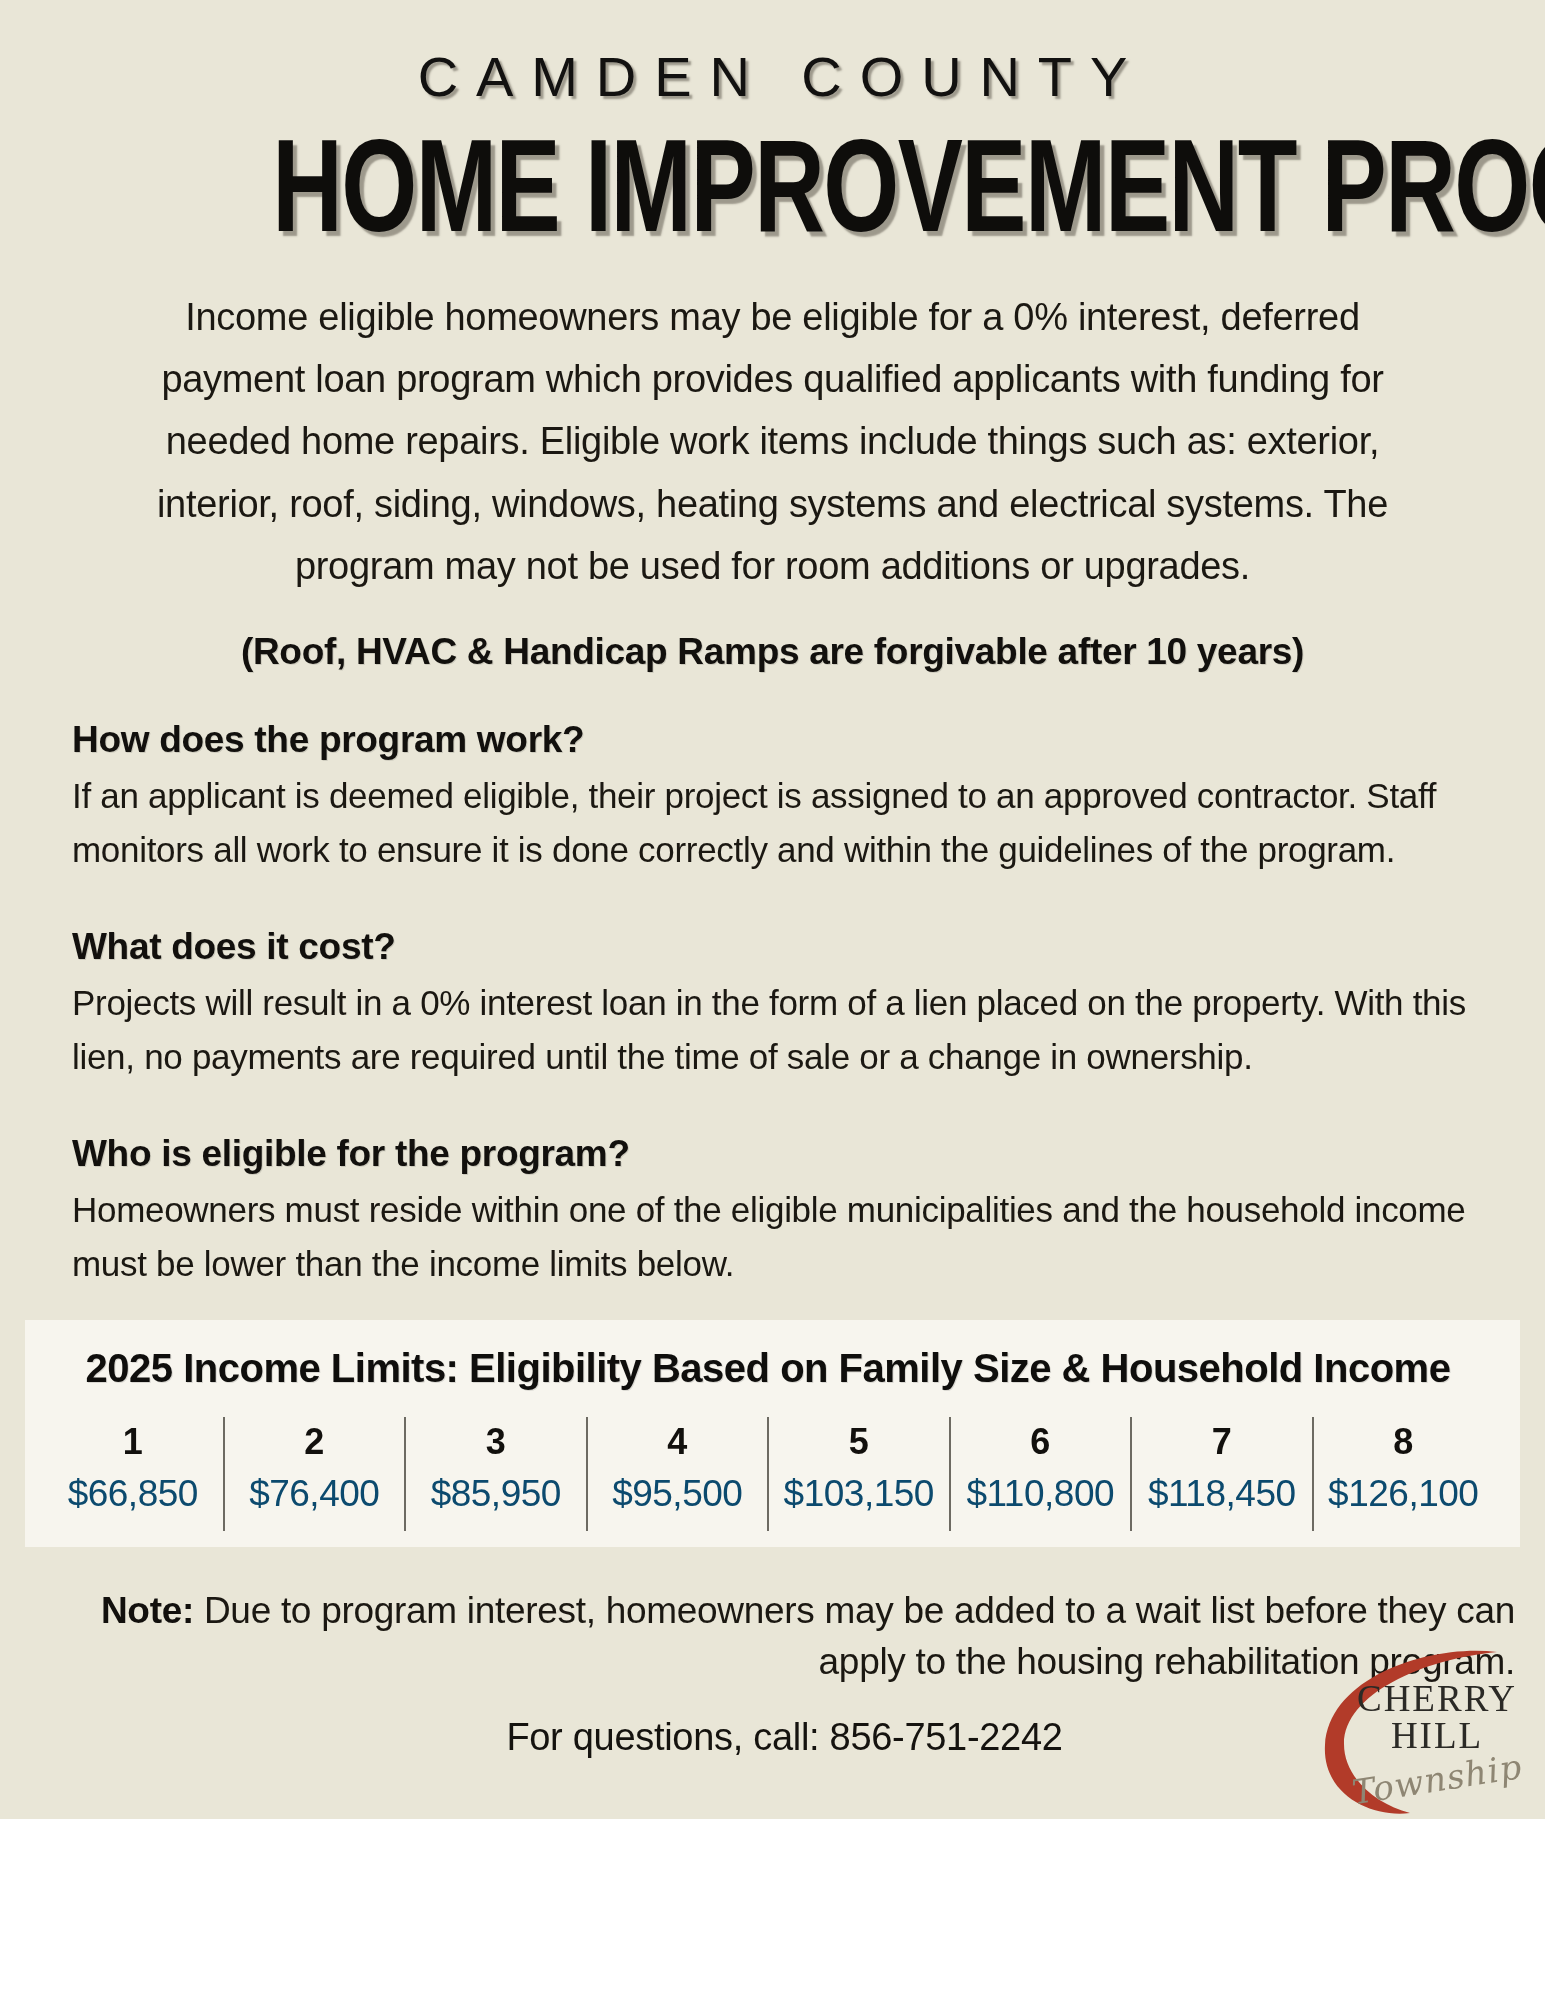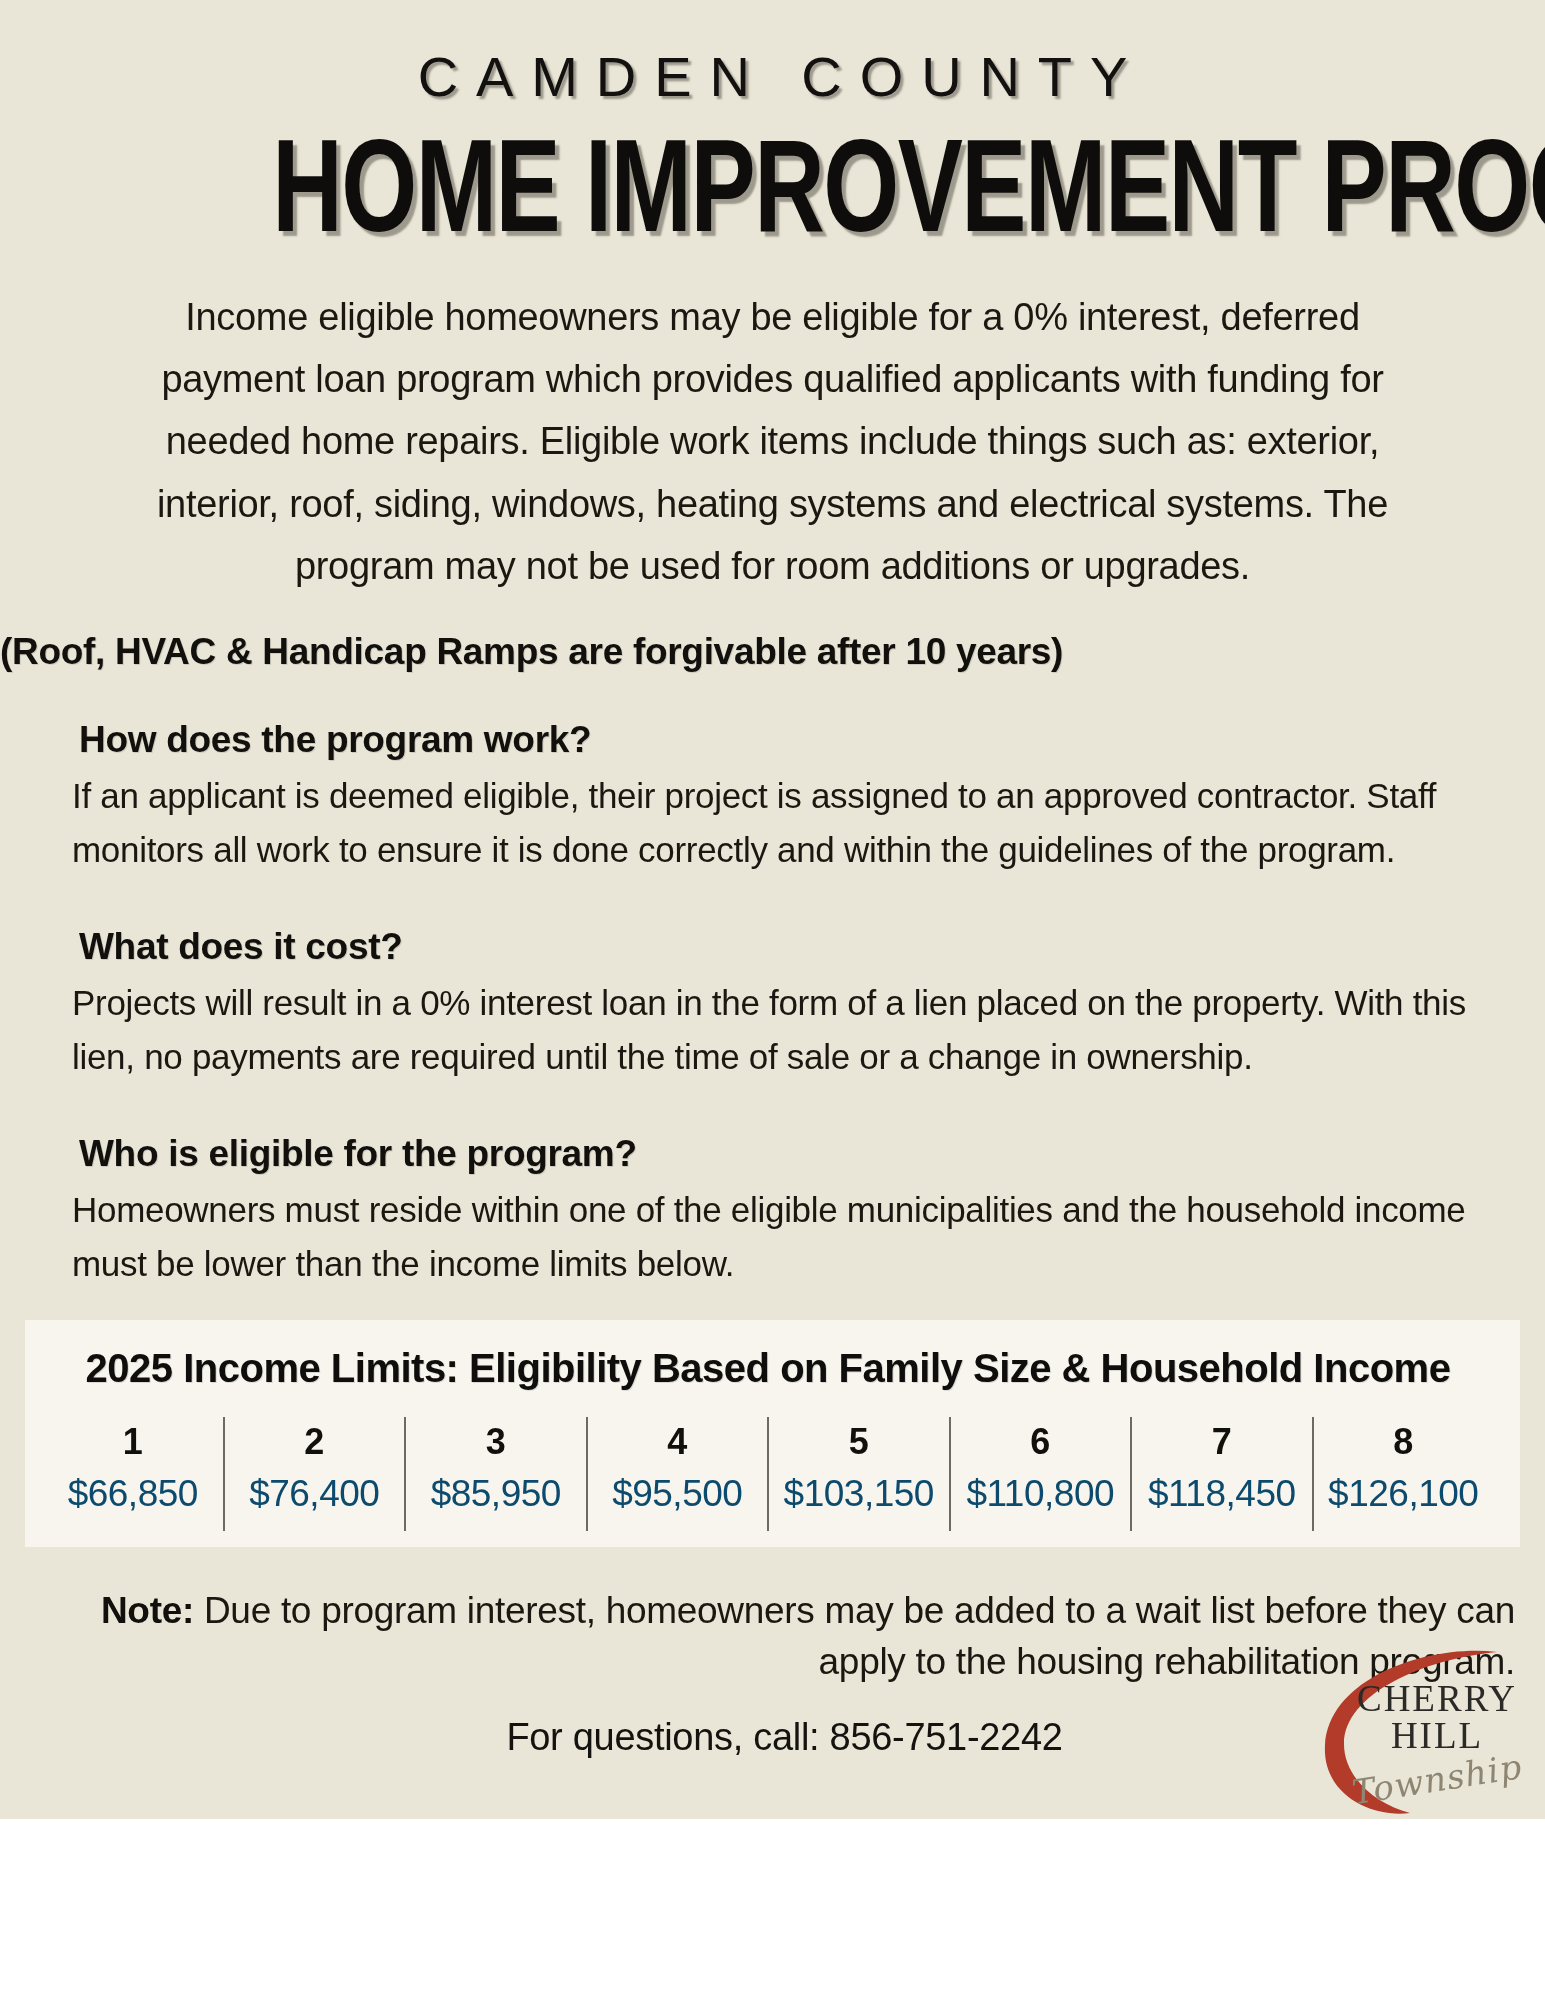--- a/index.html
+++ b/index.html
@@ -31,30 +31,30 @@
     text-shadow:6px 5px 2px rgba(95,90,78,0.55);
   }
   
   .intro{
     margin:36px auto 0 auto;max-width:1315px;
     text-align:center;
     font-size:38px;line-height:1.64;letter-spacing:-0.3px;
     color:#1b1812;
   }
   .forgivable{
-    margin:34px auto 0 auto;text-align:left;
+    margin:34px auto 0 auto;text-align:center;
     font-size:37px;font-weight:700;letter-spacing:-0.3px;
     color:#12100d;text-shadow:1px 1px 0 rgba(0,0,0,0.12);
   }
   
   .section{margin:0 72px;}
   .section.first{margin-top:46px;}
   .section + .section{margin-top:50px;}
   .section h2{
-    margin:0 0 8px 7px;
+    margin:0 0 8px 0;
     font-size:37px;font-weight:700;letter-spacing:-0.3px;
     color:#12100d;text-shadow:1px 1px 0 rgba(0,0,0,0.12);
   }
   .section p{
     margin:0;max-width:1395px;
     font-size:35px;line-height:1.53;letter-spacing:-0.3px;
     color:#1b1812;
   }
   
   .income-box{

